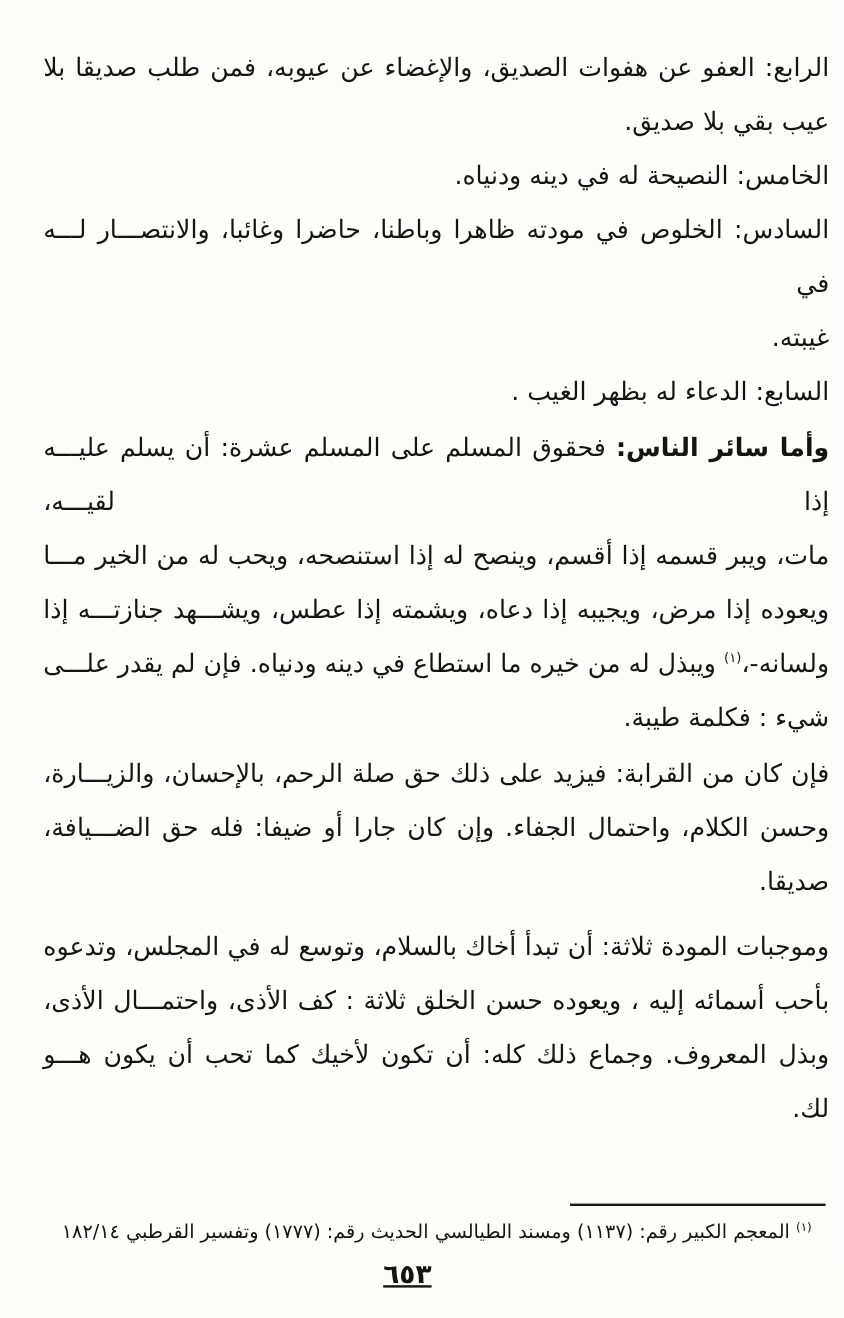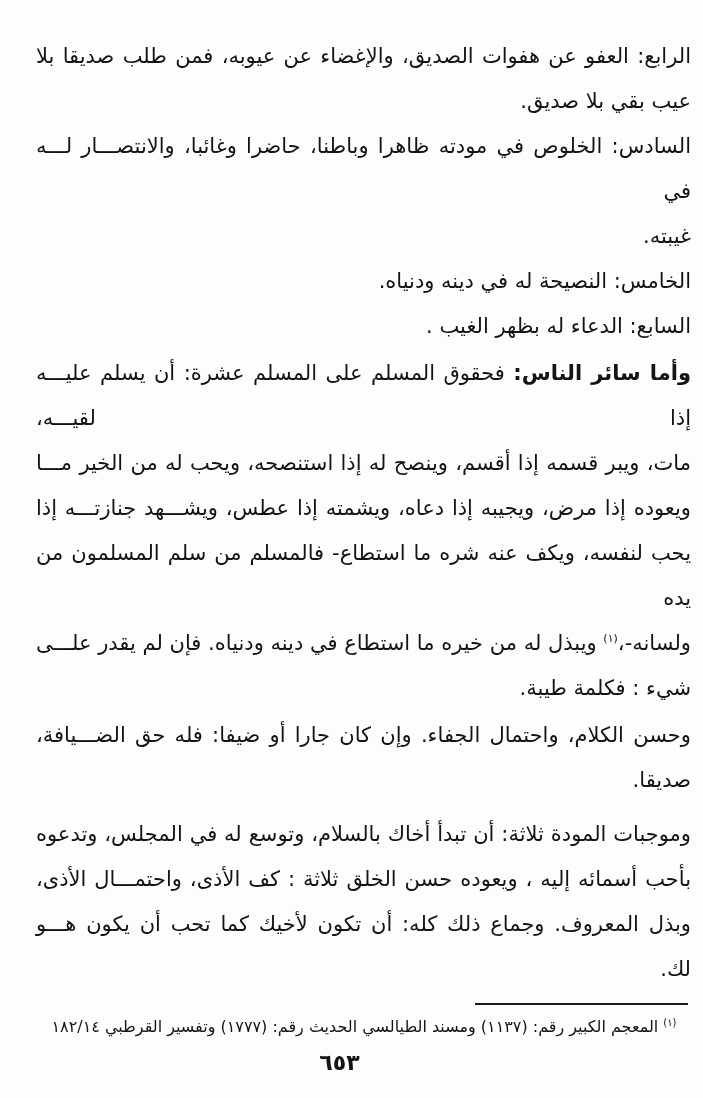--- a/index.html
+++ b/index.html
@@ -57,57 +57,58 @@
   .page-number {
     position: absolute;
     top: 1050px;
     left: 0;
     right: 0;
     text-align: center;
     text-indent: 24px;
     font-weight: bold;
     font-size: 22px;
     direction: rtl;
+    text-decoration: underline;
   }
 </style>
 </head>
 <body>
 
 <div class="page">
 
   <div class="text-block" dir="rtl">
 
     <div class="para">
       <div class="line j">الرابع: العفو عن هفوات الصديق، والإغضاء عن عيوبه، فمن طلب صديقا بلا</div>
       <div class="line">عيب بقي بلا صديق.</div>
     </div>
 
     <div class="para">
-      <div class="line j">السادس: الخلوص في مودته ظاهرا وباطنا، حاضرا وغائبا، والانتصـــار لـــه في</div>
-      <div class="line">غيبته.</div>
+      <div class="line">الخامس:  النصيحة له في دينه ودنياه.</div>
     </div>
 
     <div class="para">
-      <div class="line">الخامس:  النصيحة له في دينه ودنياه.</div>
+      <div class="line j">السادس: الخلوص في مودته ظاهرا وباطنا، حاضرا وغائبا، والانتصـــار لـــه في</div>
+      <div class="line">غيبته.</div>
     </div>
 
     <div class="para">
       <div class="line">السابع:  الدعاء له بظهر الغيب .</div>
     </div>
 
     <div class="para gap-s">
       <div class="line j"><b>وأما سائر الناس:</b><span> فحقوق المسلم على المسلم عشرة: أن يسلم عليـــه إذا لقيـــه،</span></div>
       <div class="line j">مات،  ويبر قسمه إذا أقسم،  وينصح له إذا استنصحه،  ويحب له من الخير مـــا</div>
       <div class="line j">ويعوده إذا مرض،  ويجيبه إذا دعاه، ويشمته إذا عطس،  ويشـــهد جنازتـــه إذا</div>
-      <div class="line j">يحب لنفسه،  ويكف عنه شره ما استطاع-  فالمسلم من سلم المسلمون من يده</div>
       <div class="line j"><span>ولسانه-،</span><sup class="fn-ref">(١)</sup><span> ويبذل له من خيره ما استطاع في دينه ودنياه.  فإن لم يقدر علـــى</span></div>
       <div class="line">شيء : فكلمة طيبة.</div>
     </div>
 
     <div class="para gap-s">
+      <div class="line j">فإن كان من القرابة: فيزيد على ذلك حق صلة الرحم، بالإحسان، والزيـــارة،</div>
       <div class="line j">وحسن الكلام،  واحتمال الجفاء. وإن كان جارا أو ضيفا:  فله حق الضـــيافة،</div>
       <div class="line">صديقا.</div>
     </div>
 
     <div class="para gap-m">
       <div class="line j">وموجبات المودة ثلاثة:  أن تبدأ أخاك بالسلام،  وتوسع له في المجلس،  وتدعوه</div>
       <div class="line j">بأحب أسمائه إليه ، ويعوده حسن الخلق ثلاثة : كف الأذى،  واحتمـــال الأذى،</div>
       <div class="line j">وبذل المعروف. وجماع ذلك كله:  أن تكون لأخيك كما تحب أن يكون هـــو</div>
       <div class="line">لك.</div>
     </div>

